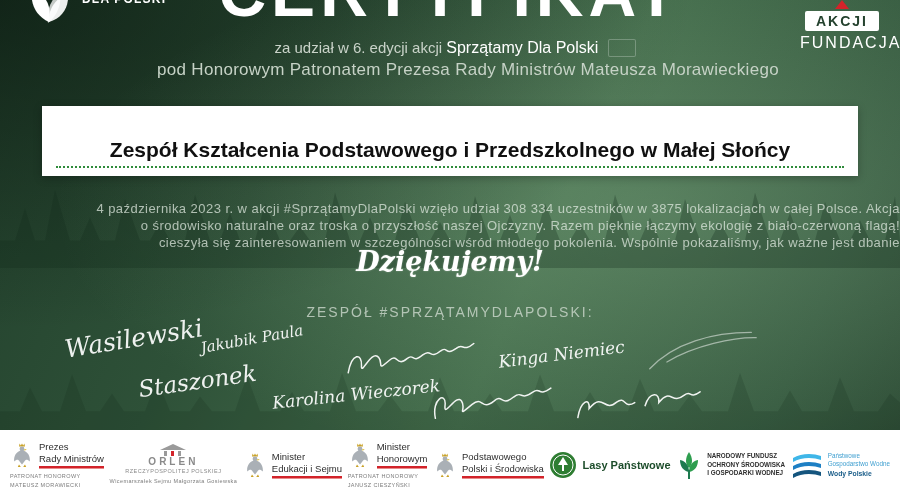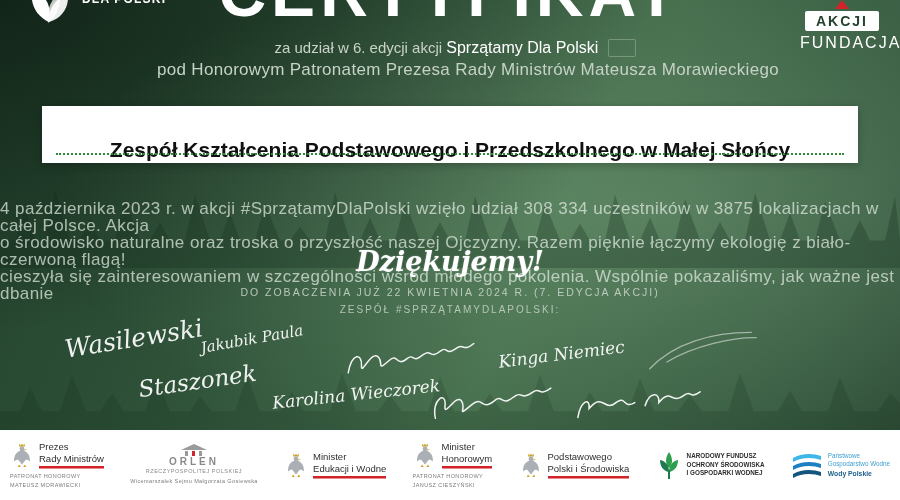--- a/index.html
+++ b/index.html
@@ -25,30 +25,30 @@
     font-weight:bold;font-size:14px;letter-spacing:2px;color:#24422e;width:62px;}
   .logo-orlen .sub{font-size:16px;letter-spacing:2px;}
   
   .sub1{position:absolute;left:0;right:0;top:39px;text-align:center;font-size:15px;color:#c9d3c9;font-weight:300;padding-left:10px;}
   .sub1 b{color:#fff;font-size:16px;}
   .flag{display:inline-block;width:26px;height:16px;vertical-align:-3px;margin-left:7px;border-radius:1px;overflow:hidden;box-shadow:0 0 0 1px rgba(255,255,255,.25);}
   .flag .w{height:8px;background:#fff;}
   .flag .r{height:8px;background:#d2232a;}
   .sub2{position:absolute;left:0;right:0;top:60px;text-align:center;font-size:17px;color:#c6d2c6;font-weight:300;letter-spacing:.3px;padding-left:36px;}
   
-  .card{position:absolute;left:42px;top:106px;width:816px;height:57px;background:#fff;box-shadow:0 2px 8px rgba(0,0,0,.25);}
+  .card{position:absolute;left:42px;top:106px;width:816px;height:70px;background:#fff;box-shadow:0 2px 8px rgba(0,0,0,.25);}
   .card .recipient{position:absolute;left:0;right:0;top:32px;text-align:center;font-size:21px;font-weight:600;color:#101010;}
   .card .dotline{position:absolute;left:14px;right:14px;bottom:8px;border-top:2px dotted #2e8b3a;}
   
-  .para{position:absolute;left:0;right:0;top:200px;text-align:left;font-size:17px;line-height:17px;
+  .para{position:absolute;left:0;right:0;top:200px;text-align:right;font-size:13px;line-height:17px;
     color:rgba(224,234,224,.74);letter-spacing:.45px;font-weight:300;}
   .thanks{position:absolute;left:0;right:0;top:246px;text-align:center;color:#fff;
     font-family:"DejaVu Serif",serif;font-style:italic;font-weight:bold;font-size:27px;text-shadow:0 0 2px rgba(255,255,255,.35);}
   .seeyou{position:absolute;left:0;right:0;top:286px;text-align:center;font-size:10.5px;letter-spacing:2px;color:rgba(206,217,206,.85);}
-  .team{position:absolute;left:0;right:0;top:304px;text-align:center;font-size:10px;letter-spacing:2px;color:rgba(206,217,206,.8);}
+  .team{position:absolute;left:0;right:0;top:304px;text-align:center;font-size:14px;letter-spacing:2px;color:rgba(206,217,206,.8);}
   
   .sig{position:absolute;font-family:"DejaVu Serif",serif;font-style:italic;color:#fff;opacity:.92;white-space:nowrap;}
   .sig svg{display:block;}
   
   .footer{position:absolute;left:0;bottom:0;width:900px;height:70px;background:#fff;
     display:flex;align-items:center;justify-content:space-between;padding:0 10px;box-sizing:border-box;gap:4px;}
   .partner{display:flex;flex-direction:column;align-items:flex-start;}
   .prow{display:flex;align-items:center;gap:5px;}
   .pmain{font-size:9.5px;color:#2e2e2e;line-height:1.2;}
   .pmain span{display:block;}
@@ -106,21 +106,20 @@
     <div class="dotline"></div>
   </div>
 
   <div class="para">
     <div>4 października 2023 r.  w akcji #SprzątamyDlaPolski wzięło udział 308 334 uczestników w 3875 lokalizacjach w całej Polsce. Akcja</div>
     <div>o środowisko naturalne oraz troska o przyszłość naszej Ojczyzny. Razem pięknie łączymy ekologię z biało-czerwoną flagą!</div>
     <div>cieszyła się zainteresowaniem w szczególności wśród młodego pokolenia. Wspólnie pokazaliśmy, jak ważne jest dbanie</div>
   </div>
 
   <div class="thanks">Dziękujemy!</div>
-  <div class="seeyou">DO ZOBACZENIA JUŻ 22 KWIETNIA 2024 R. (7. EDYCJA AKCJI)</div>
   <div class="team">ZESPÓŁ #SPRZĄTAMYDLAPOLSKI:</div>
 
   <div class="sig" style="left:64px;top:324px;font-size:25px;transform:rotate(-9deg);">Wasilewski</div>
   <div class="sig" style="left:200px;top:330px;font-size:15px;transform:rotate(-10deg);">Jakubik Paula</div>
   <div class="sig" style="left:345px;top:338px;transform:rotate(-6deg);">
     <svg width="135" height="40" viewBox="0 0 135 40" fill="none" stroke="#fff" stroke-width="1.5" stroke-linecap="round">
       <path d="M2 28 C8 8 18 10 16 22 C14 34 28 6 34 16 C38 22 30 30 44 20 C54 13 50 28 62 20 C70 15 66 26 78 18 C88 12 84 24 96 16 C104 11 100 22 112 15 C120 10 118 20 130 12"></path>
     </svg>
   </div>
   <div class="sig" style="left:498px;top:344px;font-size:17px;transform:rotate(-7deg);">Kinga Niemiec</div>
@@ -183,21 +182,21 @@
       <div class="prow">
         <svg width="24" height="28" viewBox="0 0 40 44">
           <path fill="#c9a227" d="M16 3l2 3 2-3 2 3 2-3 1 5H15z"></path>
             <circle cx="20" cy="12" r="4" fill="#aab0b6"></circle>
           <path fill="#d9b62a" d="M24 12l4 1-4 2z"></path>
           <path fill="#aab0b6" d="M20 14 C10 16 6 24 7 33 C11 29 14 29 16 33 L20 38 L24 33 C26 29 29 29 33 33 C34 24 30 16 20 14z"></path>
           <path fill="#c9a227" d="M15 38l3 4h-5zM25 38l2 4h-5z"></path>
         </svg>
         <div class="pmain">
           <span>Minister</span>
-          <span>Edukacji i Wodne</span>
+          <span>Edukacji i Sejmu</span>
           <i class="redline"></i>
         </div>
       </div>
     </div>
 
     <div class="partner">
       <div class="prow">
         <svg width="24" height="28" viewBox="0 0 40 44">
           <path fill="#c9a227" d="M16 3l2 3 2-3 2 3 2-3 1 5H15z"></path>
             <circle cx="20" cy="12" r="4" fill="#aab0b6"></circle>
@@ -227,20 +226,30 @@
           <path fill="#c9a227" d="M15 38l3 4h-5zM25 38l2 4h-5z"></path>
         </svg>
         <div class="pmain">
           <span>Podstawowego</span>
           <span>Polski i Środowiska</span>
           <i class="redline"></i>
         </div>
       </div>
     </div>
 
+    <div class="partner">
+      <div class="prow">
+        <svg width="28" height="28" viewBox="0 0 28 28">
+          <circle cx="14" cy="14" r="13" fill="#2e7d32"></circle>
+            <circle cx="14" cy="14" r="10" fill="none" stroke="#fff" stroke-width="1"></circle>
+          <polygon points="14,6 19,14 15,14 15,20 13,20 13,14 9,14" fill="#fff"></polygon>
+        </svg>
+        <div class="lasy-text">Lasy Państwowe</div>
+      </div>
+    </div>
 
     <div class="partner">
       <div class="prow">
         <svg width="26" height="30" viewBox="0 0 26 30">
           <path fill="#2e9e4f" d="M13 2 C17 8 17 14 13 18 C9 14 9 8 13 2z"></path>
           <path fill="#1d7a4f" d="M4 10 C10 11 13 16 13 22 C7 21 4 16 4 10z"></path>
           <path fill="#2e9e4f" d="M22 10 C16 11 13 16 13 22 C19 21 22 16 22 10z"></path>
           <rect x="12" y="20" width="2" height="9" fill="#1d7a4f"></rect>
         </svg>
         <div class="tiny-bold">

